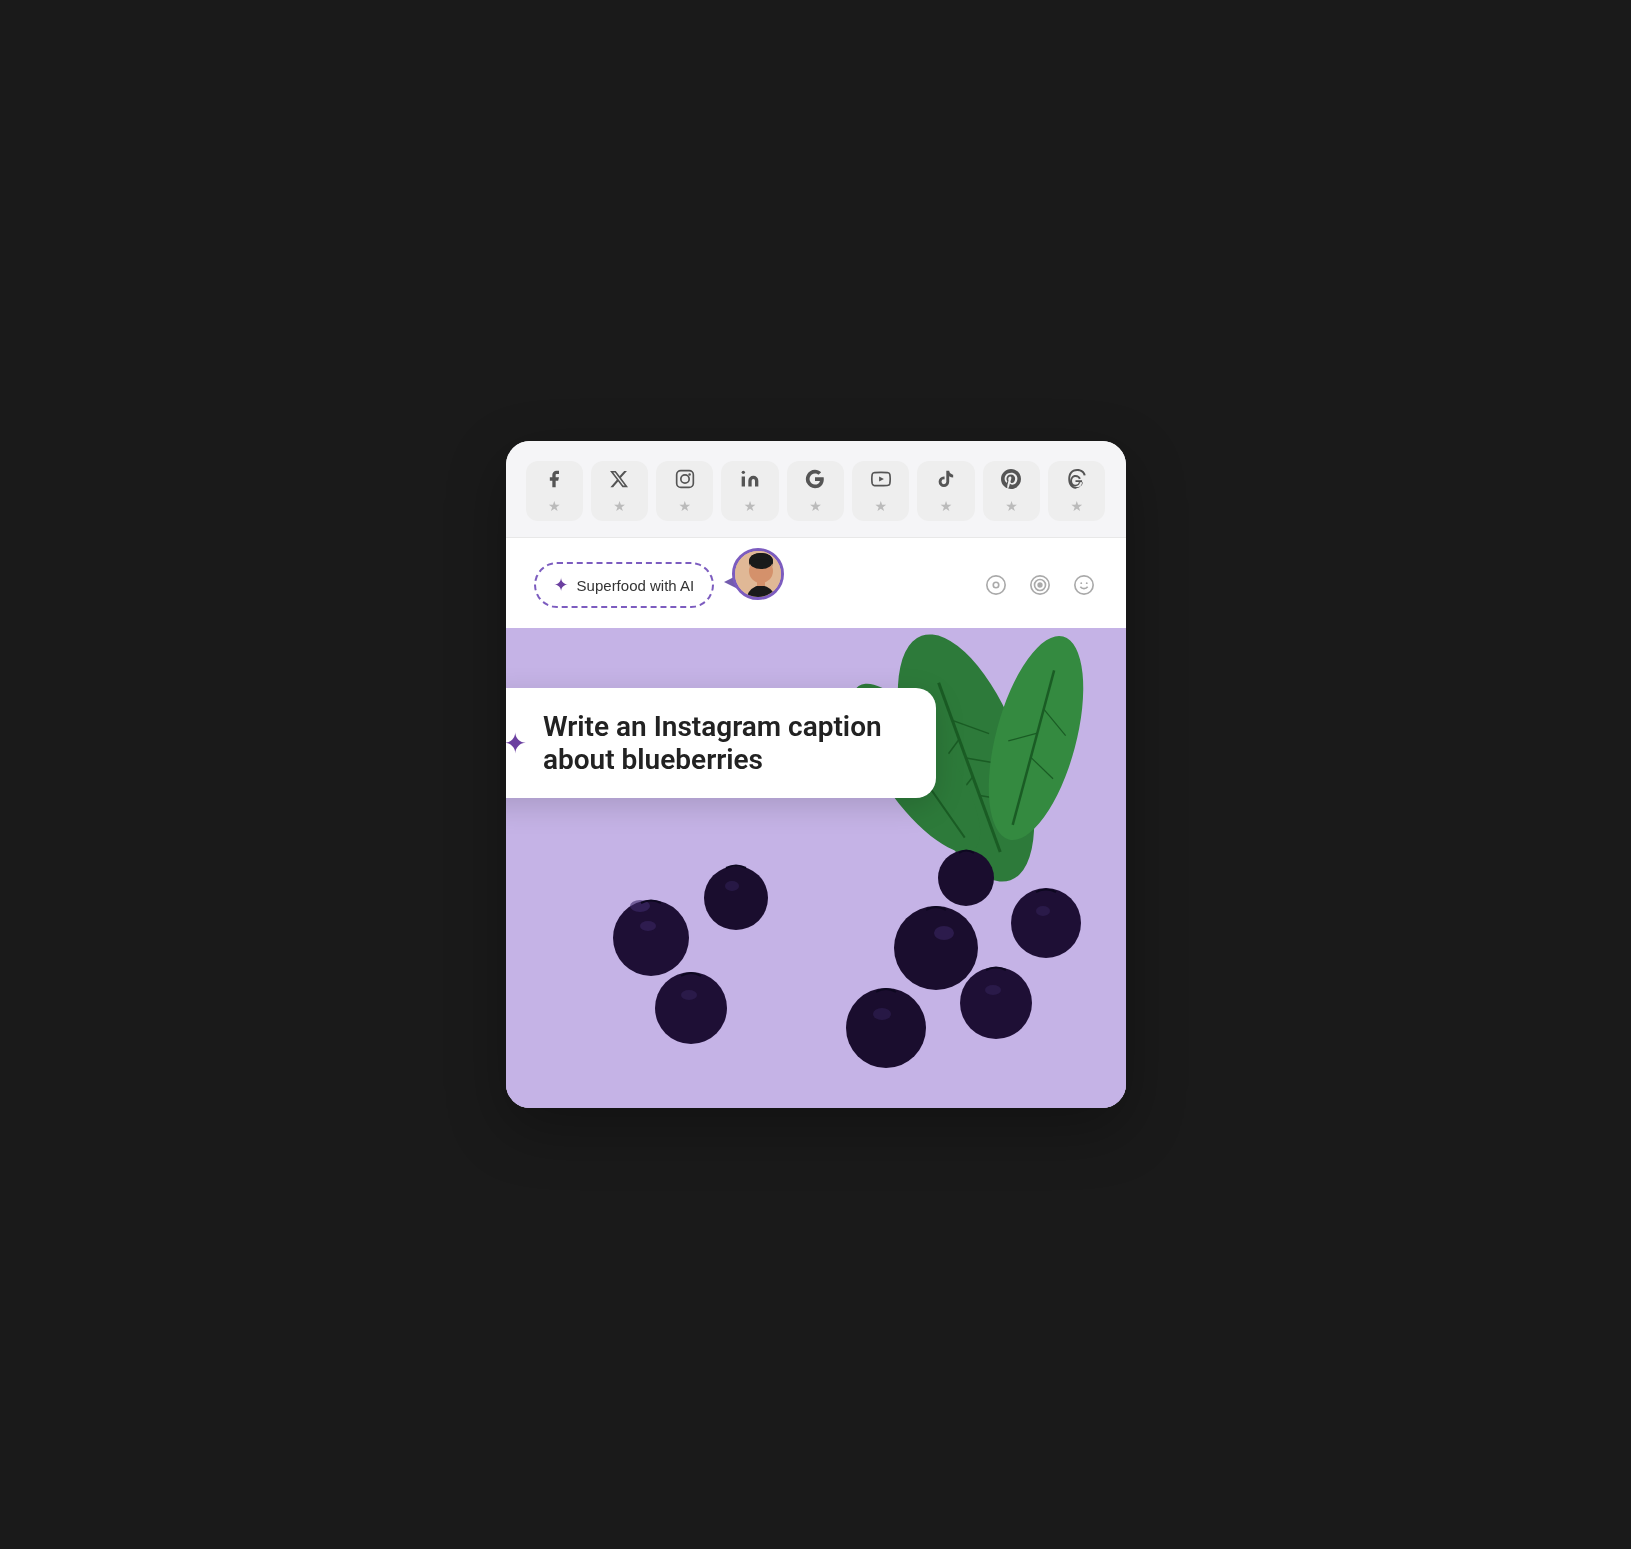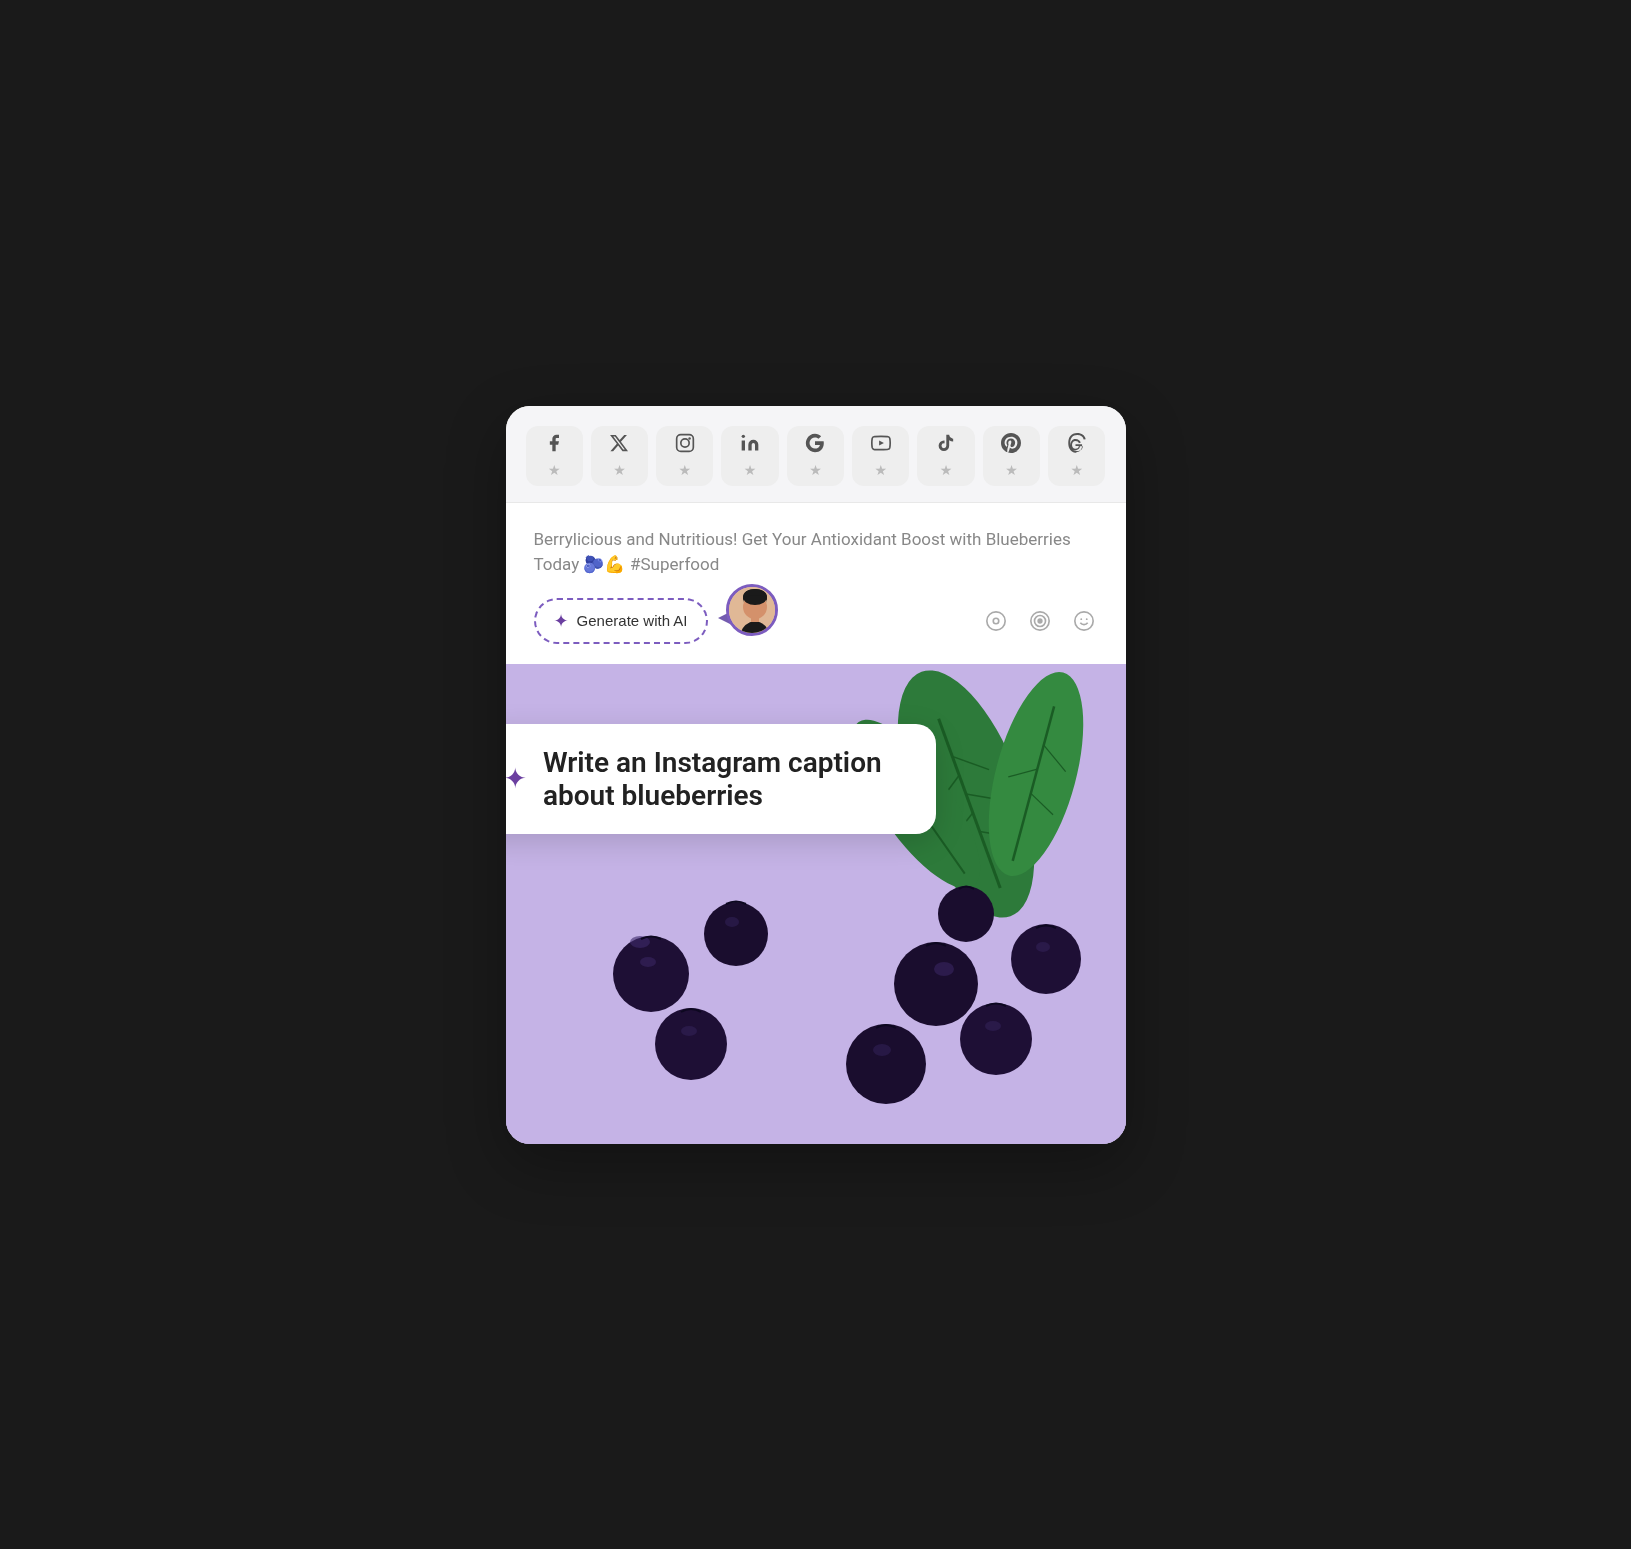--- a/index.html
+++ b/index.html
@@ -245,28 +245,27 @@
           <svg width="20" height="20" viewBox="0 0 24 24" fill="#555">
               <path d="M12.186 24h-.007c-3.581-.024-6.334-1.205-8.184-3.509C2.35 18.44 1.5 15.586 1.5 12.068v-.136C1.5 8.334 2.35 5.48 4.005 3.51 5.855 1.205 8.608.024 12.19 0h.014c2.746.018 5.064.718 6.886 2.084 1.696 1.27 2.813 3.045 3.319 5.279l-2.394.479c-.826-3.663-3.282-5.502-7.805-5.535-2.759.016-4.895.923-6.35 2.694C4.49 6.67 3.823 9.078 3.823 11.936v.136c0 2.858.667 5.266 1.984 6.934 1.455 1.771 3.591 2.678 6.35 2.694 2.418-.019 4.086-.582 5.307-1.781.971-.953 1.493-2.266 1.553-3.898H15.5c-.245 2.894-2.103 4.665-5.314 4.665l-.003-.001c-1.963 0-3.527-.635-4.652-1.889-.984-1.101-1.504-2.635-1.504-4.536 0-1.901.52-3.435 1.504-4.536C6.656 7.974 8.22 7.34 10.183 7.339c1.634 0 3.066.432 4.26 1.284.992.707 1.699 1.68 2.101 2.894l-2.29.697c-.258-.777-.714-1.409-1.346-1.867-.753-.537-1.7-.81-2.725-.81-1.414 0-2.494.476-3.213 1.414-.62.815-.954 1.938-.954 3.249 0 1.311.334 2.434.954 3.249.719.938 1.799 1.414 3.213 1.414 1.272 0 2.244-.318 2.966-.968.613-.545.982-1.286 1.097-2.207H10.18v-2.243h7.839c.071.54.107 1.095.107 1.659 0 2.412-.736 4.354-2.194 5.773-1.316 1.278-3.174 1.934-5.739 1.954z"></path>
             </svg>
         </span>
         <span class="star-icon">★</span>
       </button>
 
     </div>
 
     <div class="content-area">
-      <p class="caption-text">Berrylicious and Nutritious! Get Your Antioxidant Boost with Blueberries Today 🫐💪 #Superfood</p>
 
       <div class="bottom-bar">
 
         <div style="position: relative;">
           <button class="generate-btn">
             <span class="sparkle">✦</span>
-            <span>Generate with AI</span>
+            <span>Superfood with AI</span>
           </button>
 
           <div style="position: absolute; right: -42px; top: 2px; z-index: 5;">
             <svg width="36" height="36" viewBox="0 0 36 36">
               <path d="M4 18 L28 6 L22 20 L28 30 Z" fill="#5a3fa0" opacity="0.85"></path>
             </svg>
           </div>
 
           <div style="position: absolute; right: -70px; top: -14px; width: 52px; height: 52px; border-radius: 50%; border: 3px solid #7c5cbf; overflow: hidden; background: #e8c9a0; z-index: 10;">
             <svg width="52" height="52" viewBox="0 0 52 52">

